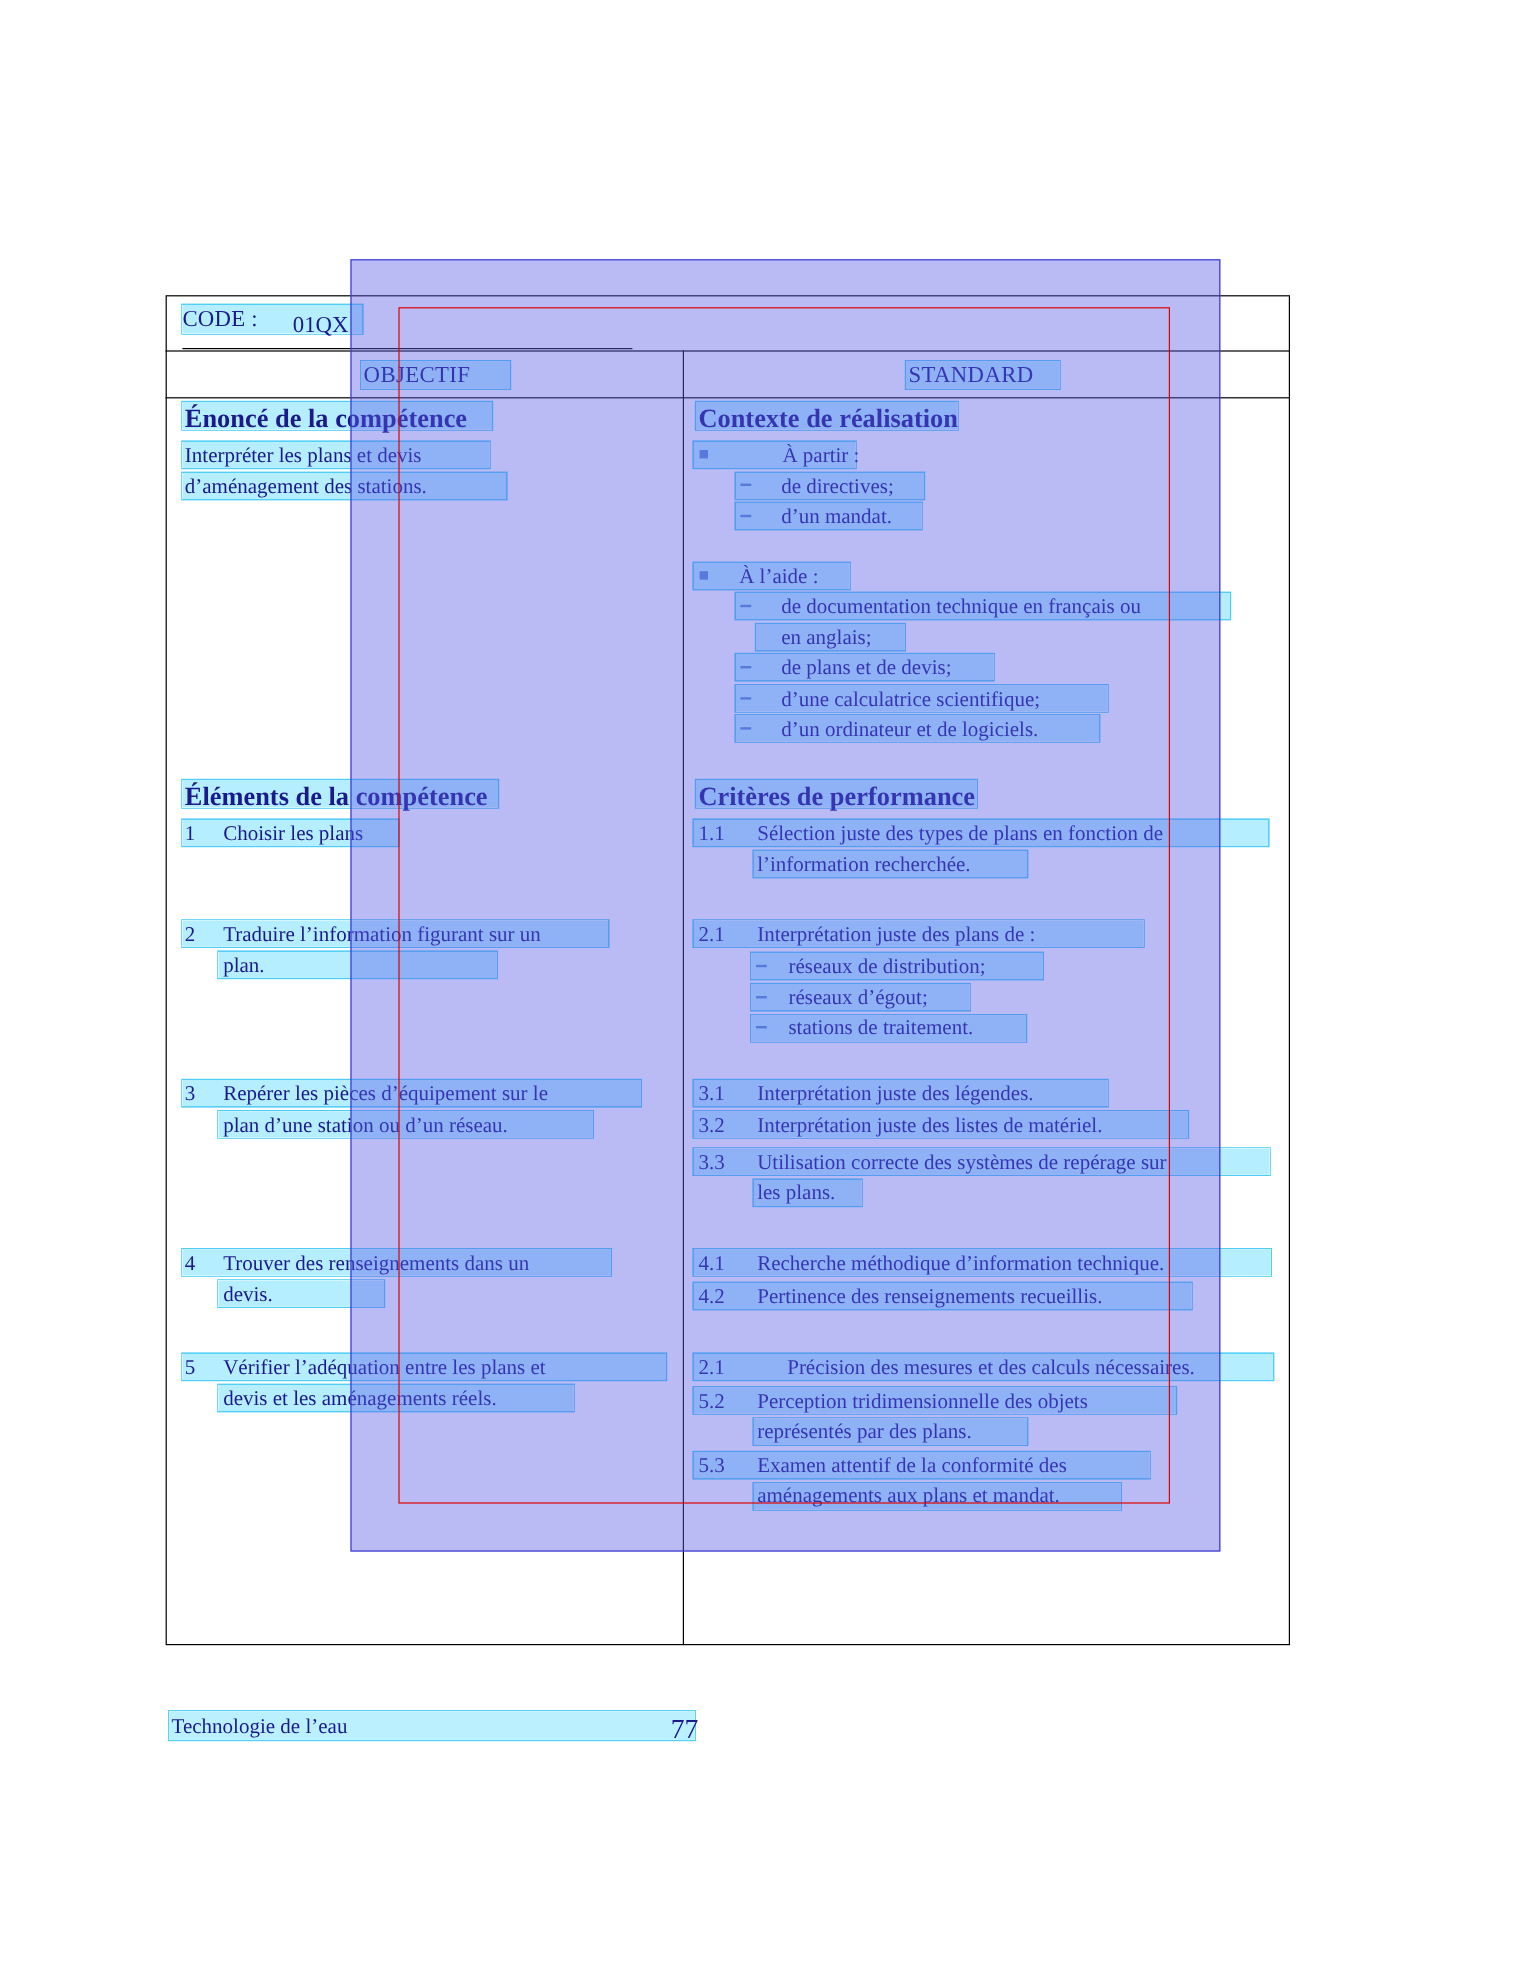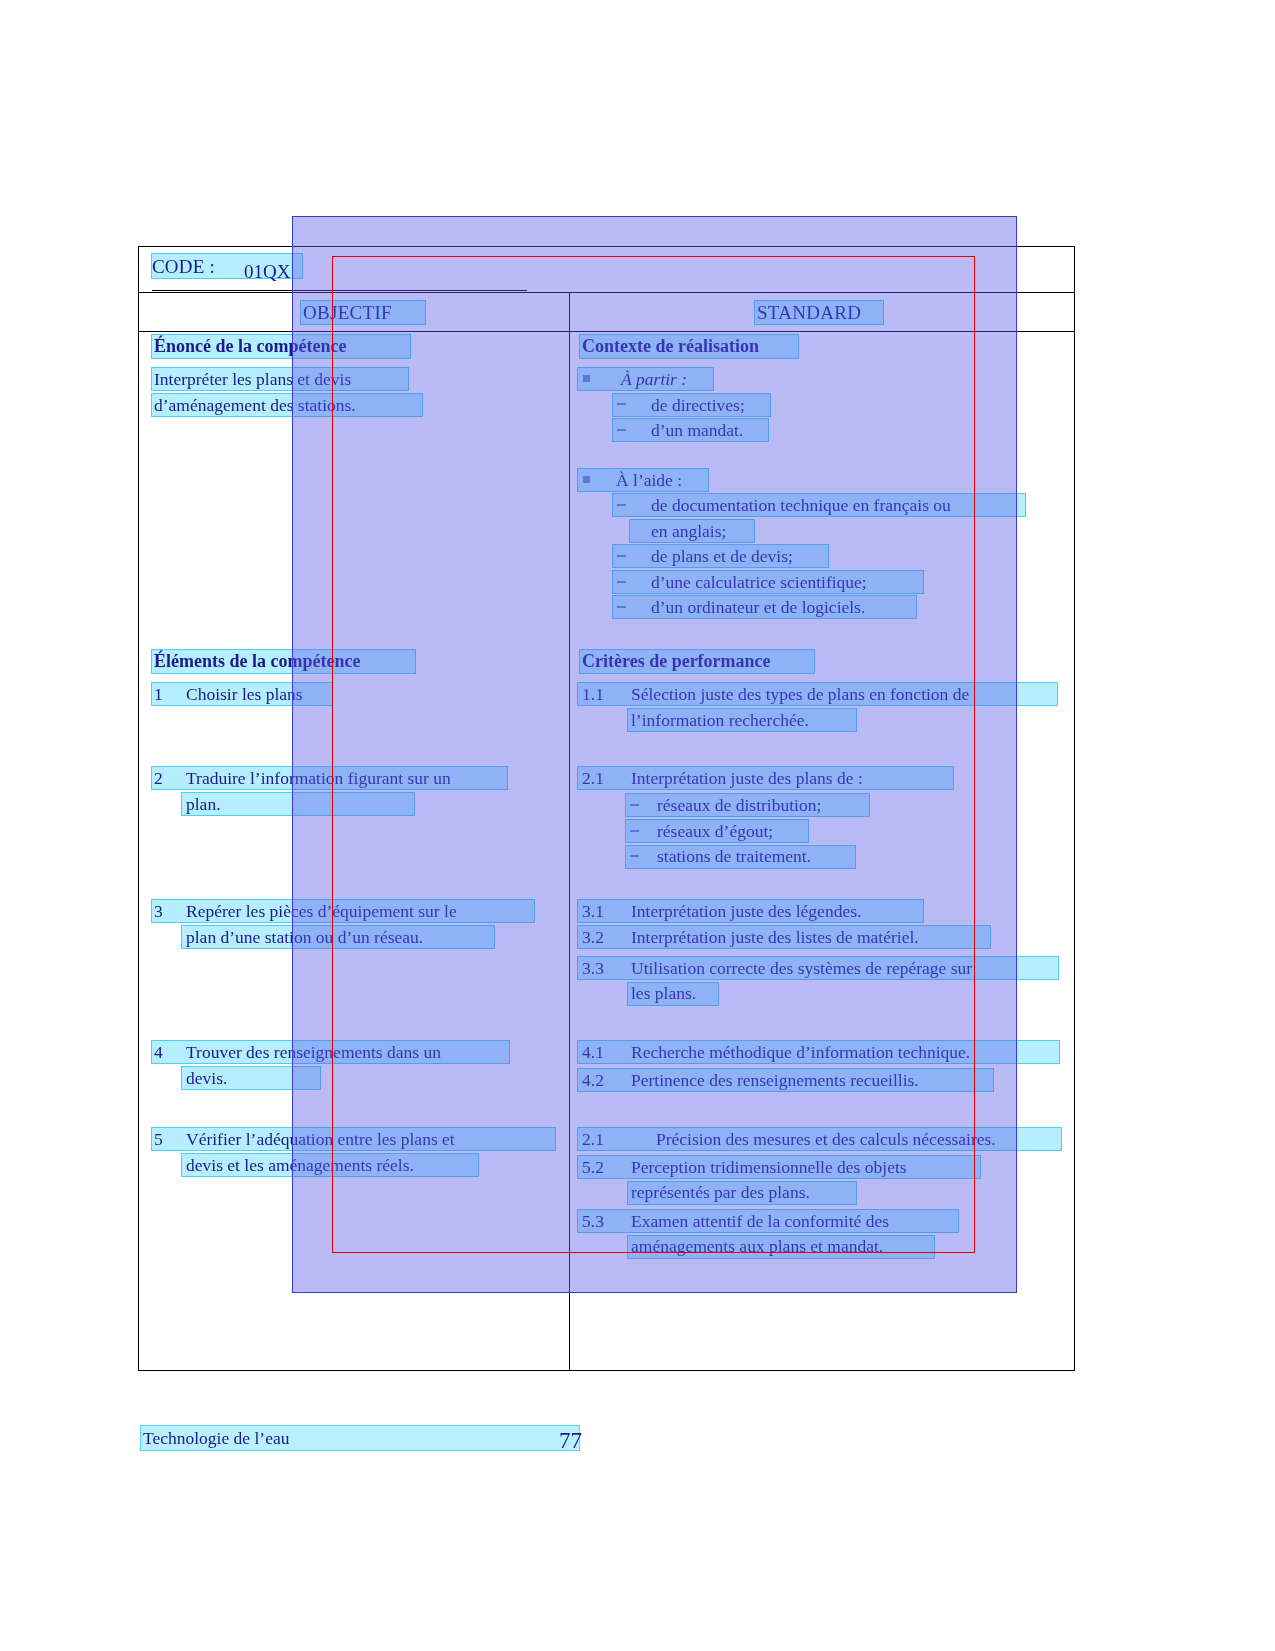--- a/index.html
+++ b/index.html
@@ -106,21 +106,21 @@
     position: absolute;
     font-size: 19px;
     letter-spacing: 0.3px;
   }
   .colhead.objectif { left: 303px; top: 302px; }
   .colhead.standard { left: 757px; top: 302px; }
 
   .sect-title {
     position: absolute;
     font-weight: bold;
-    font-size: 18px;
+    font-size: 22px;
   }
   .sect-title.l1 { left: 154px; top: 336px; }
   .sect-title.r1 { left: 582px; top: 336px; }
   .sect-title.l2 { left: 154px; top: 651px; }
   .sect-title.r2 { left: 582px; top: 651px; }
 
   .line {
     position: absolute;
     font-size: 17.5px;
     white-space: nowrap;
@@ -191,21 +191,21 @@
   <div class="sect-title r1">Contexte de réalisation</div>
 
   <div class="hl" style="position:absolute;left:152px;top:368px;width:256px;height:22px;"></div>
   <div class="line" style="left:154px;top:369px;">Interpréter les plans et devis</div>
 
   <div class="hl" style="position:absolute;left:152px;top:394px;width:270px;height:22px;"></div>
   <div class="line" style="left:154px;top:395px;">d’aménagement des stations.</div>
 
   <div class="bullet-sq" style="left:583px;top:375px;"></div>
   <div class="hl" style="position:absolute;left:578px;top:368px;width:135px;height:22px;"></div>
-  <div class="line" style="left:621px;top:369px;font-style:italic;">À partir :</div>
+  <div class="line" style="left:652px;top:369px;">À partir :</div>
 
   <div class="bullet-dash" style="left:617px;top:403px;"></div>
   <div class="hl" style="position:absolute;left:613px;top:394px;width:157px;height:22px;"></div>
   <div class="line" style="left:651px;top:395px;">de directives;</div>
 
   <div class="bullet-dash" style="left:617px;top:429px;"></div>
   <div class="hl" style="position:absolute;left:613px;top:419px;width:155px;height:22px;"></div>
   <div class="line" style="left:651px;top:420px;">d’un mandat.</div>
 
   <div class="bullet-sq" style="left:583px;top:476px;"></div>

